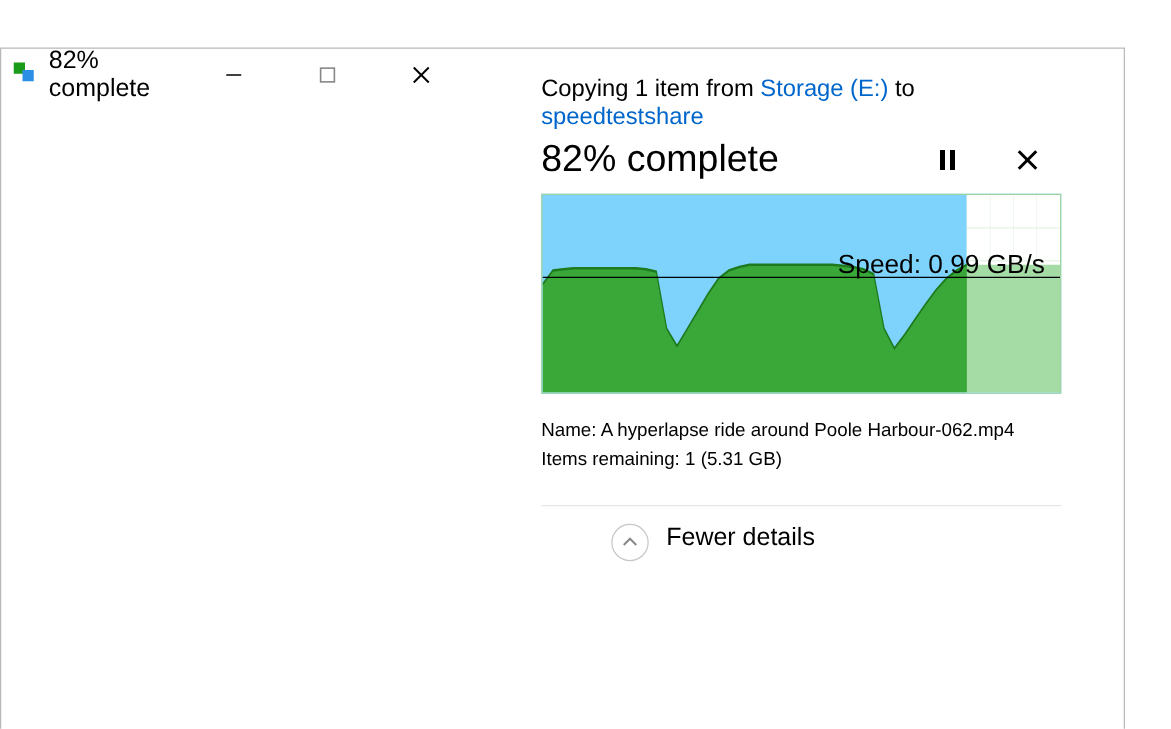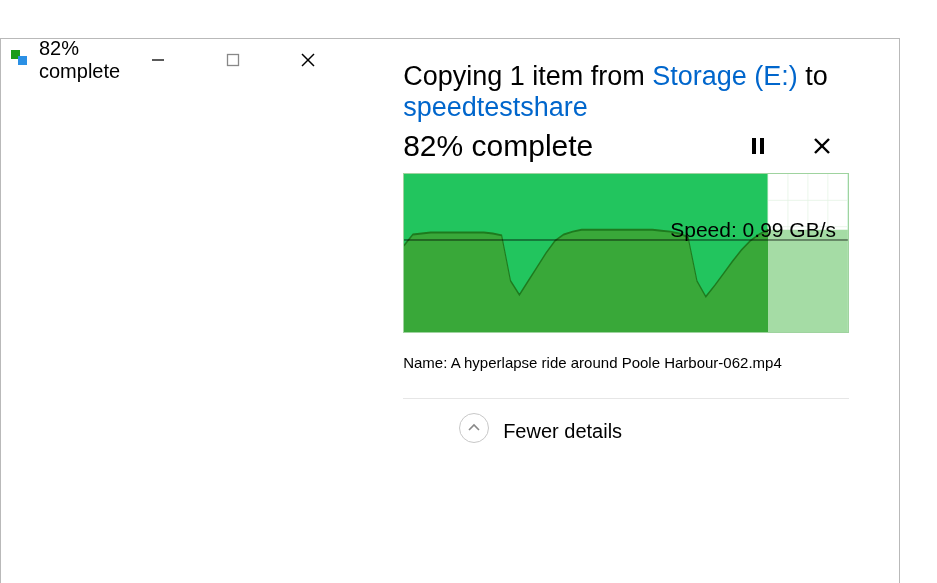--- a/index.html
+++ b/index.html
@@ -52,21 +52,21 @@
     cursor:pointer;
   }
   .winctl .btn svg { display:block; }
   
   .body {
     padding: 22px 50px 0 58px;
     flex: 1 1 auto;
     display:flex; flex-direction:column;
   }
   .summary-line {
-    font-size: 27px;
+    font-size: 19px;
     margin-bottom: 6px;
   }
   .summary-line a { color:#0066cc; text-decoration:none; cursor:pointer;}
   .progress-row {
     display:flex; align-items:center;
   }
   .progress-label {
     font-size: 30px;
     flex: 1 1 auto;
   }
@@ -79,21 +79,21 @@
     display:flex; align-items:center; justify-content:center;
     cursor:pointer;
     font-weight:bold;
   }
   
   .chart-wrap {
     margin-top:10px;
     border:1px solid #9fd39f;
     position:relative;
     height:160px;
-    background:#22c55e;
+    background:#7dd3fc;
     text-align:center;
   }
   .chart-svg {
     position:absolute; left:0; top:0; width:100%; height:100%;
   }
   .speed-label {
     position:absolute;
     right:10px;
     top:44px;
     font-size:21px;
@@ -106,21 +106,21 @@
     font-size:15px;
     line-height:1.55;
   }
   
   .footer-sep {
     border-top:1px solid #e6e6e6;
     margin-top:24px;
   }
   .footer {
     padding:14px 0 14px 56px;
-    display:flex; align-items:flex-end;
+    display:flex; align-items:flex-start;
     font-size:20px;
   }
   .toggle-circle {
     width:30px; height:30px;
     border:1px solid #c8c8c8;
     border-radius:50%;
     display:flex; align-items:center; justify-content:center;
     margin-right:14px;
     cursor:pointer;
   }
@@ -200,20 +200,23 @@
           <polyline points="0,71.56470588235294 16.48,60.41176470588235 32.96,59.48235294117647 49.44,58.55294117647057 65.92,58.55294117647057 82.4,58.55294117647057 98.88,58.55294117647057 115.36000000000001,58.55294117647057 131.84,58.55294117647057 148.32,58.55294117647057 164.8,59.48235294117647 181.28,61.34117647058822 197.76,106.88235294117646 214.24,120.8235294117647 230.72000000000003,106.88235294117646 247.2,92.94117647058823 263.68,79 280.16,66.91764705882353 296.64,60.41176470588235 313.12,57.62352941176469 329.6,55.76470588235294 346.08,55.76470588235294 362.56,55.76470588235294 379.04,55.76470588235294 395.52,55.76470588235294 412,55.76470588235294 428.48,55.76470588235294 444.96000000000004,55.76470588235294 461.44000000000005,55.76470588235294 477.91999999999996,56.69411764705882 494.4,57.62352941176469 510.88,59.48235294117647 527.36,63.2 543.84,106.88235294117646 560.32,122.68235294117648 576.8,111.52941176470588 593.28,99.4470588235294 609.76,87.36470588235294 626.24,76.21176470588235 642.72,66.91764705882353 659.2,60.41176470588235 675.68,55.76470588235294 692.16,55.76470588235294 708.64,55.76470588235294 725.12,55.76470588235294 741.6,55.76470588235294 758.08,55.76470588235294 774.56,55.76470588235294 791.04,55.76470588235294 807.52,55.76470588235294 824,55.76470588235294 " fill="none" stroke="#1e7a1e" stroke-width="2" clip-path="url(#doneclip)"></polyline>
           <line x1="0" y1="65.98823529411764" x2="824" y2="65.98823529411764" stroke="#000" stroke-width="1"></line>
         </svg>
       <div class="speed-label">Speed: 0.99 GB/s</div>
     </div>
 
     <div class="details">
       <div>
         <span>Name: </span><span>A hyperlapse ride around Poole Harbour-062.mp4</span>
       </div>
+      <div>
+        <span>Items remaining: </span><span>1 (5.31 GB)</span>
+      </div>
     </div>
 
     <div class="footer-sep"></div>
 
     <div class="footer">
       <div class="toggle-circle">
         <svg width="14" height="14">
             <polyline points="2,9 7,4 12,9" fill="none" stroke="#888" stroke-width="1.6"></polyline>
           </svg>
       </div>

